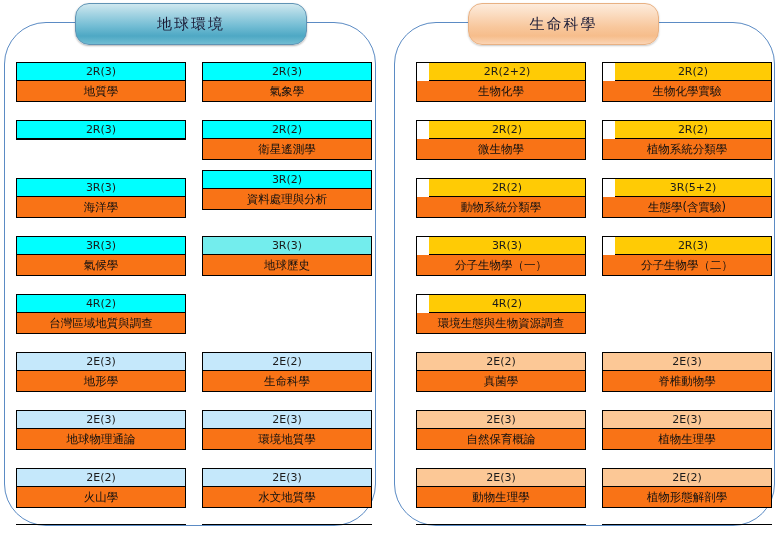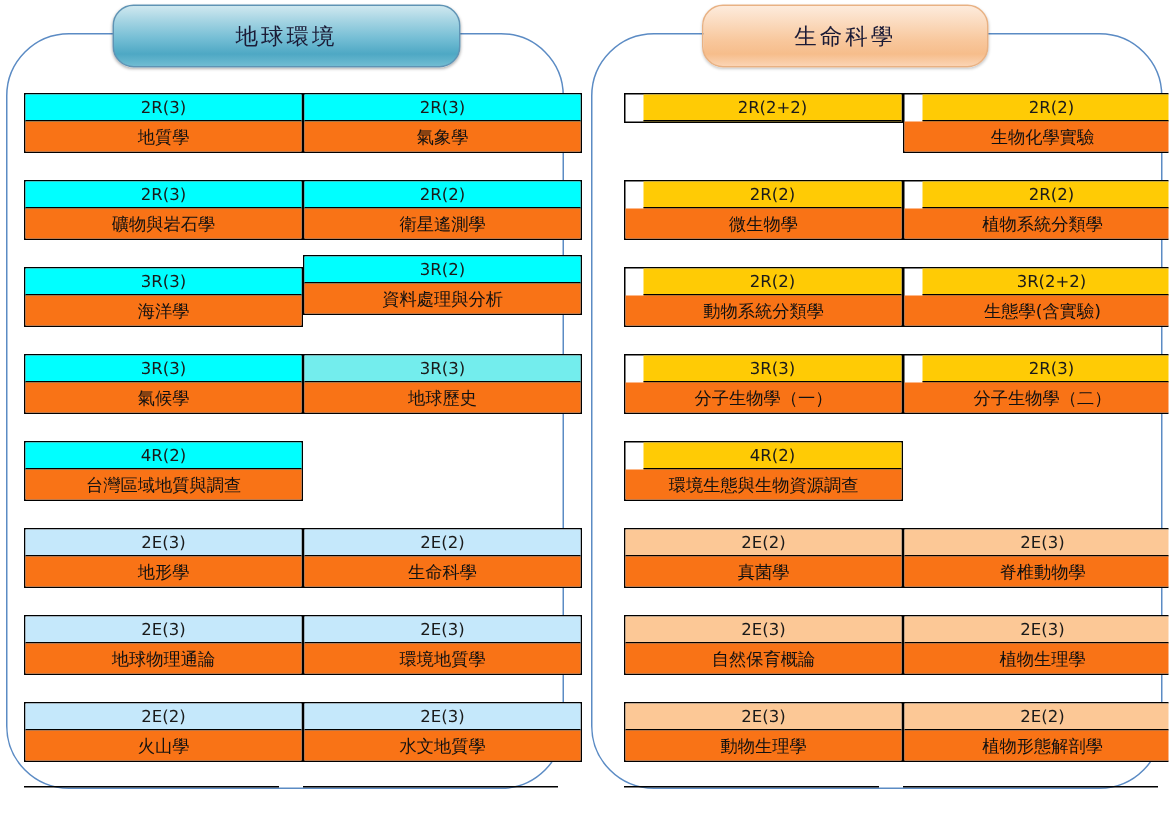--- a/index.html
+++ b/index.html
@@ -51,21 +51,21 @@
     left: 468px; top: 3px; width: 191px;
     border: 1px solid #e8b183;
     background: linear-gradient(to bottom,
         #fdebdc 0%, #fbdcc1 25%, #f8c79c 58%, #f6bd8b 80%, #fbd4b4 100%);
     box-shadow: 0 1px 2px rgba(0,0,0,.22);
   }
 
   
   .card {
     position: absolute;
-    width: 186px;
+    width: 170px;
     border: 1px solid #000000;
     box-sizing: border-box;
     background: #ffffff;
   }
   .card-code {
     height: 18px;
     line-height: 18px;
     text-align: center;
     font-size: 11px;
     color: #1a1a1a;
@@ -117,21 +117,20 @@
   <span>生命科學</span>
 </div>
 
 <div id="card-host">
     <div class="card" style="left: 16px; top: 62px;">
       <div class="card-code sw-cyan">2R(3)</div>
       <div class="card-name">地質學</div>
     </div>
     <div class="card" style="left: 16px; top: 120px;">
       <div class="card-code sw-cyan">2R(3)</div>
-      <div class="card-name">礦物與岩石學</div>
     </div>
     <div class="card" style="left: 16px; top: 178px;">
       <div class="card-code sw-cyan">3R(3)</div>
       <div class="card-name">海洋學</div>
     </div>
     <div class="card" style="left: 16px; top: 236px;">
       <div class="card-code sw-cyan">3R(3)</div>
       <div class="card-name">氣候學</div>
     </div>
     <div class="card" style="left: 16px; top: 294px;">
@@ -173,20 +172,21 @@
     <div class="card" style="left: 202px; top: 410px;">
       <div class="card-code sw-blue-pale">2E(3)</div>
       <div class="card-name">環境地質學</div>
     </div>
     <div class="card" style="left: 202px; top: 468px;">
       <div class="card-code sw-blue-pale">2E(3)</div>
       <div class="card-name">水文地質學</div>
     </div>
     <div class="card" style="left: 416px; top: 62px;">
       <div class="card-code sw-gold">2R(2+2)</div>
+      <div class="card-name">生物化學</div>
     </div>
     <div class="card" style="left: 416px; top: 120px;">
       <div class="card-code sw-gold">2R(2)</div>
       <div class="card-name">微生物學</div>
     </div>
     <div class="card" style="left: 416px; top: 178px;">
       <div class="card-code sw-gold">2R(2)</div>
       <div class="card-name">動物系統分類學</div>
     </div>
     <div class="card" style="left: 416px; top: 236px;">
@@ -211,21 +211,21 @@
     </div>
     <div class="card" style="left: 602px; top: 62px;">
       <div class="card-code sw-gold">2R(2)</div>
       <div class="card-name">生物化學實驗</div>
     </div>
     <div class="card" style="left: 602px; top: 120px;">
       <div class="card-code sw-gold">2R(2)</div>
       <div class="card-name">植物系統分類學</div>
     </div>
     <div class="card" style="left: 602px; top: 178px;">
-      <div class="card-code sw-gold">3R(2+2)</div>
+      <div class="card-code sw-gold">3R(5+2)</div>
       <div class="card-name">生態學(含實驗)</div>
     </div>
     <div class="card" style="left: 602px; top: 236px;">
       <div class="card-code sw-gold">2R(3)</div>
       <div class="card-name">分子生物學（二）</div>
     </div>
     <div class="card" style="left: 602px; top: 352px;">
       <div class="card-code sw-peach">2E(3)</div>
       <div class="card-name">脊椎動物學</div>
     </div>

